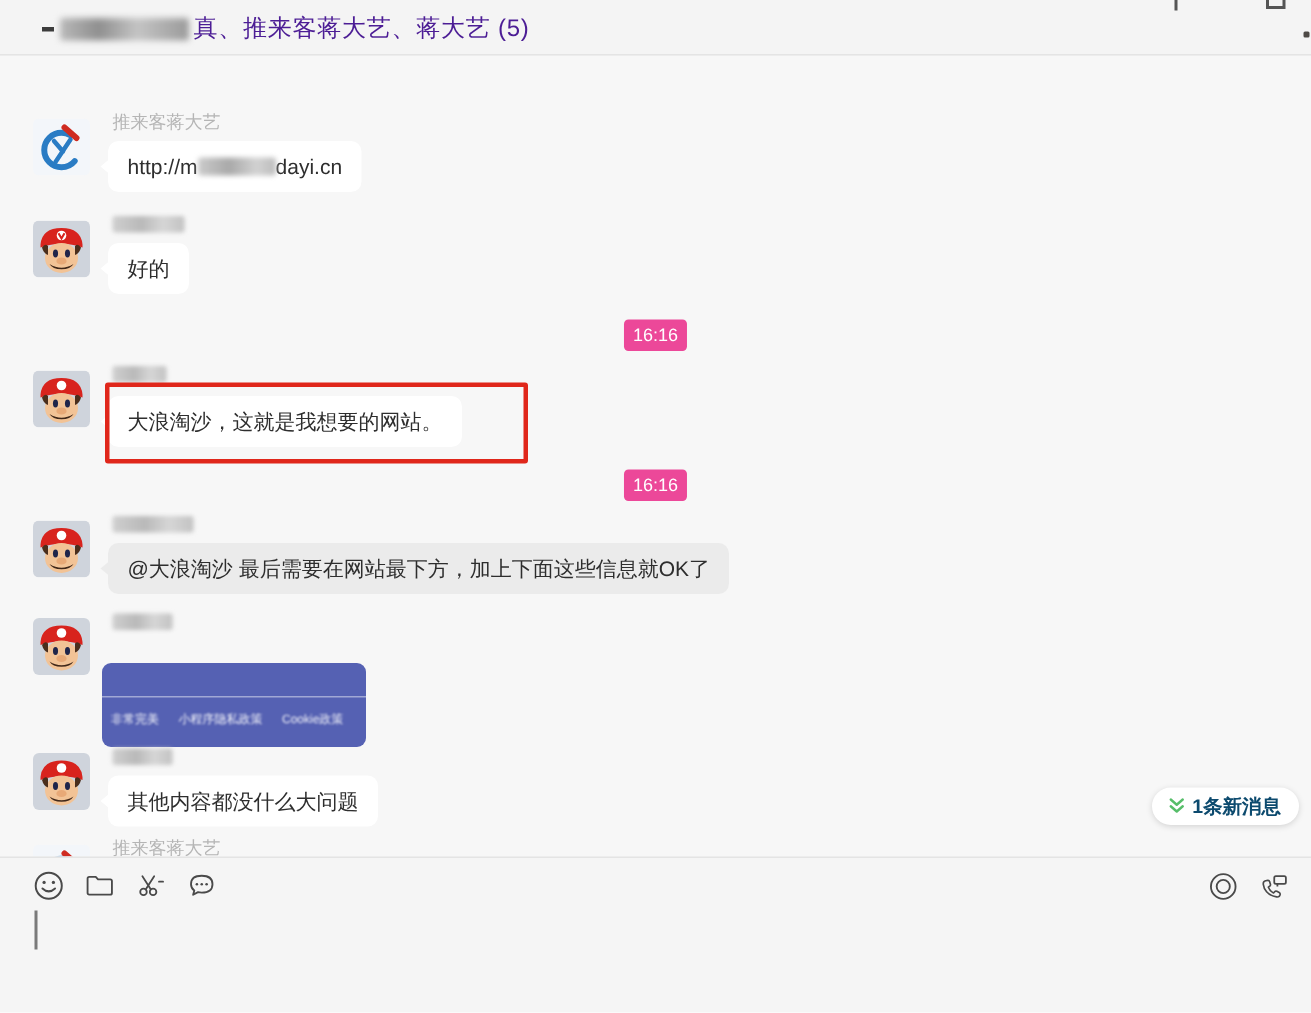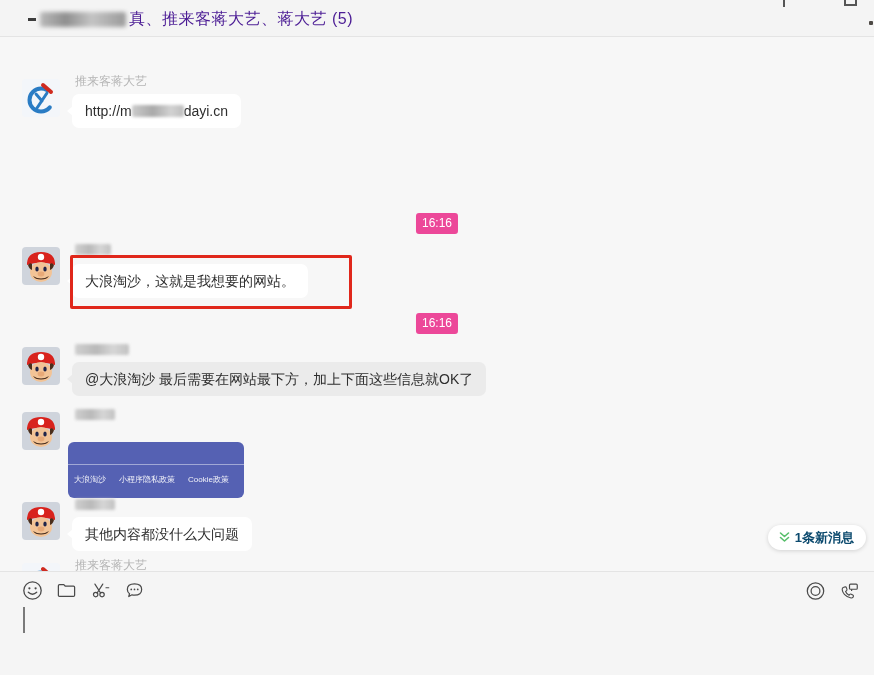--- a/index.html
+++ b/index.html
@@ -98,20 +98,39 @@
           <circle cx="19" cy="21" r="11.5" fill="none" stroke="#2a7cc4" stroke-width="4" stroke-dasharray="52 21" stroke-dashoffset="-8" stroke-linecap="round"></circle>
           <path d="M21 6 L29 13" stroke="#cf2b20" stroke-width="4" stroke-linecap="round"></path>
           <path d="M14 15 L20 22 M25 14 L15 29" stroke="#2a7cc4" stroke-width="3" stroke-linecap="round"></path>
         </svg>
       </div>
       <div class="bubble">
         <span>http://m</span><span class="url-blur"></span><span>dayi.cn</span>
       </div>
     </div>
 
+    <div class="row" style="top:105px;">
+      <div class="sender-name"><span class="name-blur" style="width:48px"></span></div>
+      <div class="avatar">
+        <svg width="38" height="38" viewBox="0 0 38 38">
+          <rect width="38" height="38" fill="#cfd4dc"></rect>
+          <path d="M5 16 Q6 5 19 5 Q32 5 33 16 L33 18 Q19 13 5 18 Z" fill="#d8231d"></path>
+          <circle cx="19" cy="10" r="3.2" fill="#ffffff"></circle>
+          <path d="M17 8.5 L19 12 L21 8.5" stroke="#d8231d" stroke-width="1.4" fill="none"></path>
+          <ellipse cx="19" cy="25" rx="11" ry="10" fill="#f2c396"></ellipse>
+          <path d="M6 18 Q8 15 10 17 L10 23 Q7 22 6 18 Z" fill="#4a2e1c"></path>
+          <path d="M32 18 Q30 15 28 17 L28 23 Q31 22 32 18 Z" fill="#4a2e1c"></path>
+          <ellipse cx="15" cy="22" rx="1.7" ry="2.6" fill="#20254a"></ellipse>
+          <ellipse cx="23" cy="22" rx="1.7" ry="2.6" fill="#20254a"></ellipse>
+          <ellipse cx="19" cy="27" rx="3.4" ry="2.4" fill="#e8a977"></ellipse>
+          <path d="M11 29 Q19 34 27 29 Q25 32.5 19 32.5 Q13 32.5 11 29 Z" fill="#40281a"></path>
+        </svg>
+      </div>
+      <div class="bubble">好的</div>
+    </div>
 
     <div class="time-badge" style="top:176px;">16:16</div>
 
     <div class="row" style="top:205px;">
       <div class="sender-name"><span class="name-blur" style="width:36px"></span></div>
       <div class="avatar">
         <svg width="38" height="38" viewBox="0 0 38 38">
           <rect width="38" height="38" fill="#cfd4dc"></rect>
           <path d="M5 16 Q6 5 19 5 Q32 5 33 16 L33 18 Q19 13 5 18 Z" fill="#d8231d"></path>
           <circle cx="19" cy="10" r="3.2" fill="#ffffff"></circle>
@@ -162,21 +181,21 @@
           <path d="M32 18 Q30 15 28 17 L28 23 Q31 22 32 18 Z" fill="#4a2e1c"></path>
           <ellipse cx="15" cy="22" rx="1.7" ry="2.6" fill="#20254a"></ellipse>
           <ellipse cx="23" cy="22" rx="1.7" ry="2.6" fill="#20254a"></ellipse>
           <ellipse cx="19" cy="27" rx="3.4" ry="2.4" fill="#e8a977"></ellipse>
           <path d="M11 29 Q19 34 27 29 Q25 32.5 19 32.5 Q13 32.5 11 29 Z" fill="#40281a"></path>
         </svg>
       </div>
       <div class="img-msg">
         <div class="sep"></div>
         <div class="img-links">
-          <span>大浪淘沙</span>
+          <span>非常完美</span>
           <span>小程序隐私政策</span>
           <span>Cookie政策</span>
 
         </div>
       </div>
     </div>
 
     <div class="row" style="top:460px;">
       <div class="sender-name"><span class="name-blur" style="width:40px"></span></div>
       <div class="avatar">

